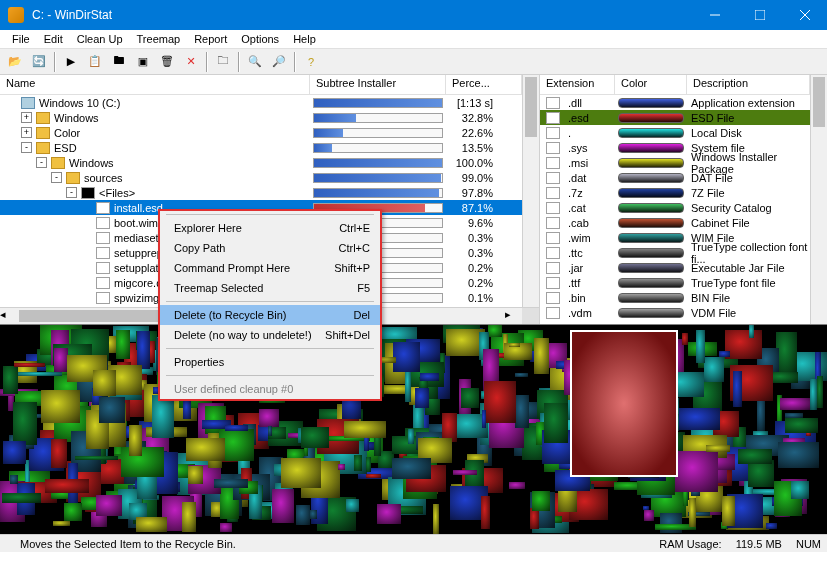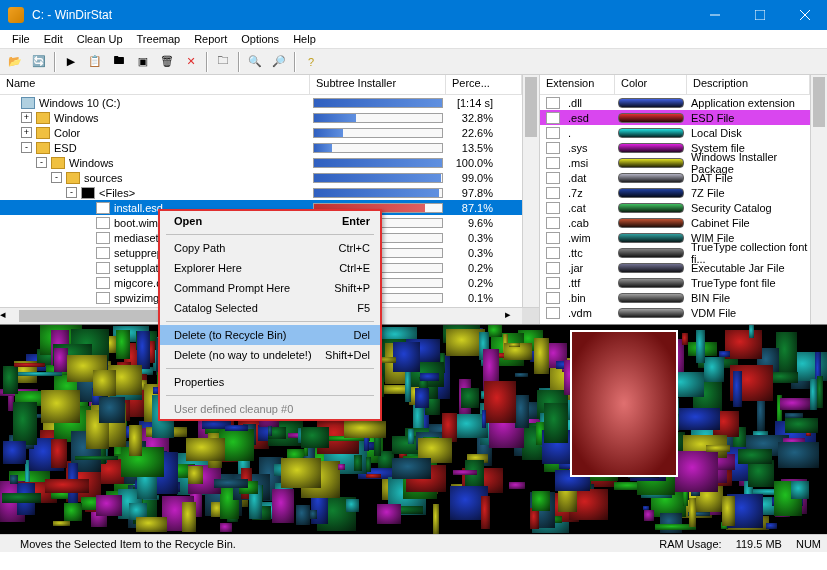--- a/index.html
+++ b/index.html
@@ -32,21 +32,21 @@
 .bar { height:10px; border:1px solid #a0a0a0; background:#f8f8f8; position:relative; }
 .bar-fill { height:100%; background:linear-gradient(to right,#3060c0,#6090e0); }
 .bar-fill.red { background:linear-gradient(to right,#c03030,#e06060); }
 .pct-cell { width:55px; text-align:right; padding-right:8px; }
 .scrollbar-v { width:17px; background:#f0f0f0; border-left:1px solid #d0d0d0; position:relative;}
 .scrollbar-v .thumb{position:absolute; left:2px;right:2px; background:#c0c0c0;}
 .scrollbar-h-area { height:17px; display:flex; background:#f0f0f0; border-top:1px solid #d0d0d0;}
 .scrollbar-h-area .track{flex:1; background:#f0f0f0; position:relative;}
 .scrollbar-h-area .thumb{position:absolute; top:2px;bottom:2px;left:2px; width:50%; background:#c0c0c0;}
 .ext-row { display:flex; align-items:center; height:15px; }
-.ext-row.sel { background:#d946ef; }
+.ext-row.sel { background:#4d7c0f; }
 .ext-cell-e { width:75px; padding-left:6px; display:flex; align-items:center; gap:4px;}
 .ext-cell-c { width:72px; padding:1px 3px; }
 .ext-cell-d { flex:1; padding-left:4px; }
 .color-swatch { height:10px; border:1px solid #606060; border-radius:4px; }
 .treemap { height:210px; background:#000; position:relative; overflow:hidden; border-top:1px solid #808080;}
 .tm-block { position:absolute; }
 .highlight-box { position:absolute; border:2px solid #fff; background:radial-gradient(ellipse at center,#e07070 0%,#701010 80%); }
 .statusbar { height:18px; background:#f0f0f0; border-top:1px solid #d0d0d0; display:flex; align-items:center; padding:0 6px; }
 .statusbar .sfill { flex:1; }
 .statusbar > span { margin-left:14px; }
@@ -127,21 +127,21 @@
               <div class="name-cell" style="width: 310px; padding-left: 6px;">
                 <span class="noexp"></span>
                 <span class="ficon drive-icon"></span>
                 <span>Windows 10 (C:)</span>
               </div>
               <div class="bar-cell">
                 <div class="bar">
                   <div class="bar-fill" style="width: 100%;"></div>
                 </div>
               </div>
-              <div class="pct-cell">[1:14 s]</div>
+              <div class="pct-cell">[1:13 s]</div>
             </div>
             <div class="tree-row">
               <div class="name-cell" style="width: 310px; padding-left: 21px;">
                 <span class="expander">+</span>
                 <span class="ficon folder-icon"></span>
                 <span>Windows</span>
               </div>
               <div class="bar-cell">
                 <div class="bar">
                   <div class="bar-fill" style="width: 33%;"></div>
@@ -1004,39 +1004,35 @@
 
 <div class="statusbar">
   <span>Moves the Selected Item to the Recycle Bin.</span>
   <span class="sfill"></span>
   <span>RAM Usage:</span>
   <span>119.5 MB</span>
   <span>NUM</span>
 </div>
 
 <div class="ctx-menu" id="ctx-menu" style="left:158px; top:209px;">
-    <div class="ctx-item bold">
-      <span class="lbl">Open</span>
-      <span class="sc">Enter</span>
-    </div>
     <div class="ctx-sep"></div>
+    <div class="ctx-item">
+      <span class="lbl">Explorer Here</span>
+      <span class="sc">Ctrl+E</span>
+    </div>
     <div class="ctx-item">
       <span class="lbl">Copy Path</span>
       <span class="sc">Ctrl+C</span>
     </div>
     <div class="ctx-item">
-      <span class="lbl">Explorer Here</span>
-      <span class="sc">Ctrl+E</span>
-    </div>
-    <div class="ctx-item">
       <span class="lbl">Command Prompt Here</span>
       <span class="sc">Shift+P</span>
     </div>
     <div class="ctx-item">
-      <span class="lbl">Catalog Selected</span>
+      <span class="lbl">Treemap Selected</span>
       <span class="sc">F5</span>
     </div>
     <div class="ctx-sep"></div>
     <div class="ctx-item sel">
       <span class="lbl">Delete (to Recycle Bin)</span>
       <span class="sc">Del</span>
     </div>
     <div class="ctx-item">
       <span class="lbl">Delete (no way to undelete!)</span>
       <span class="sc">Shift+Del</span>

